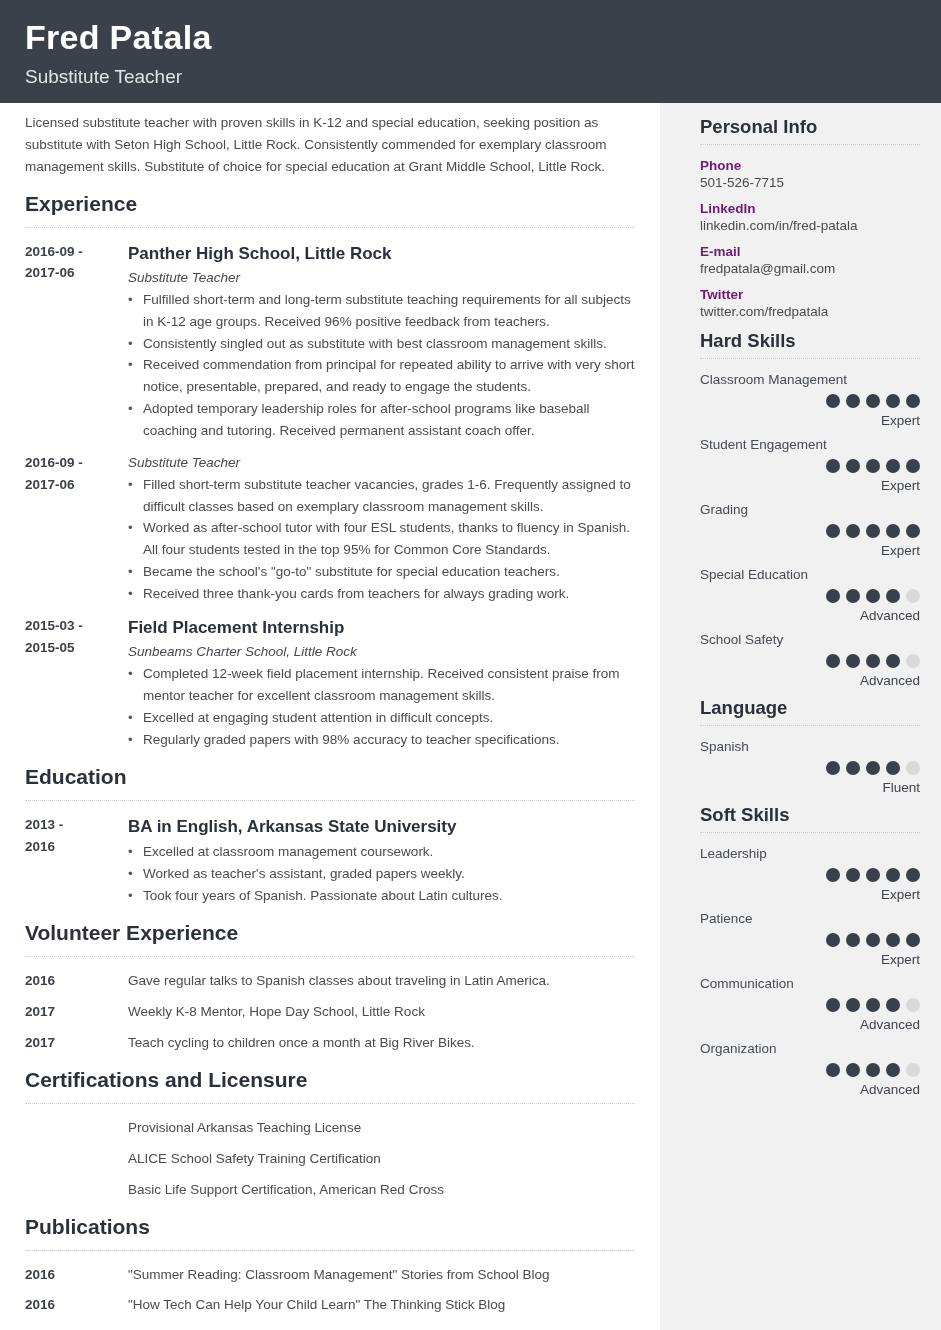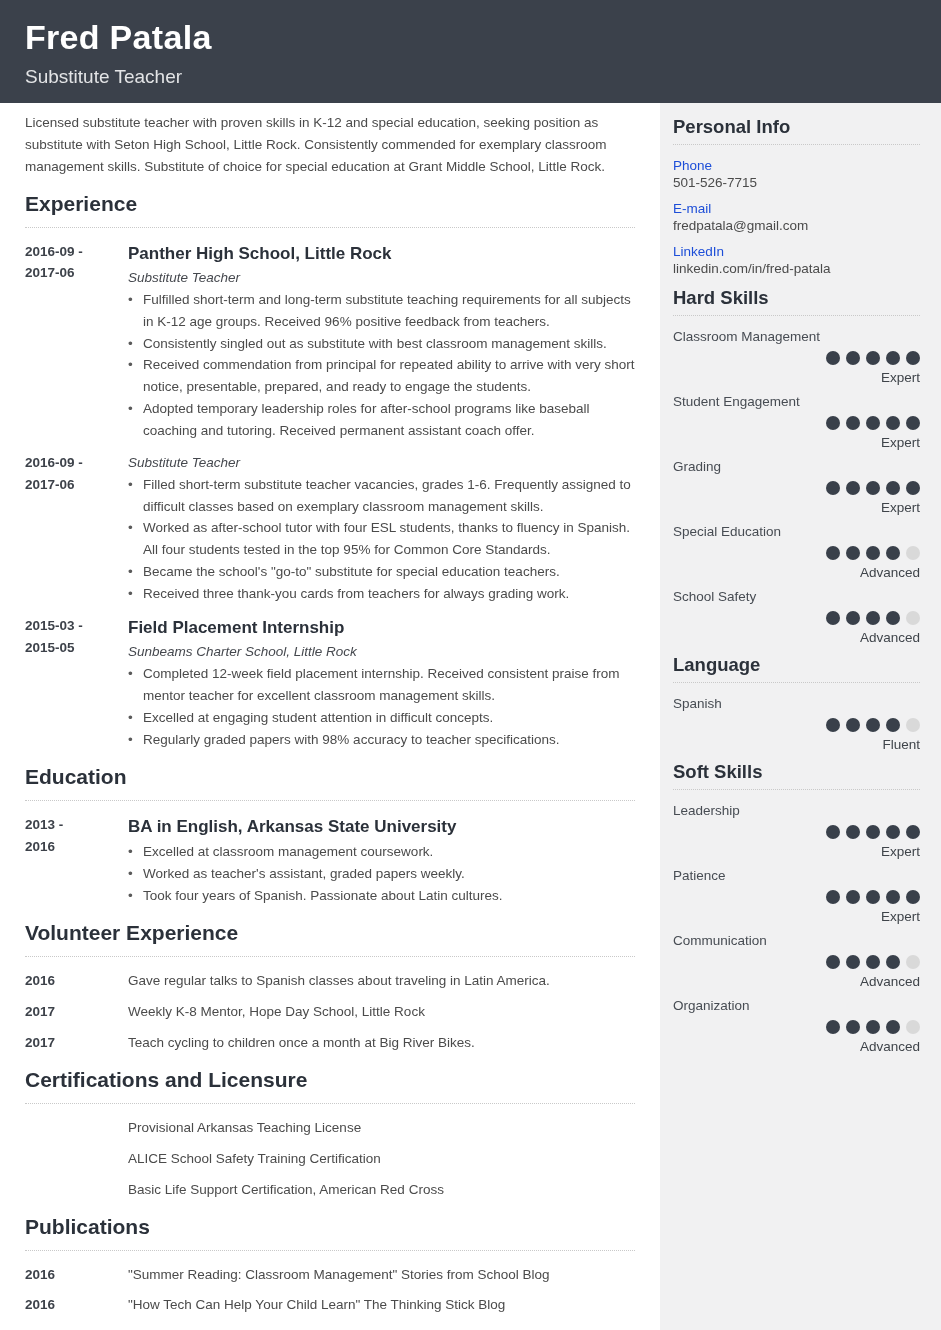--- a/index.html
+++ b/index.html
@@ -15,37 +15,37 @@
   html,body{background:#fff;}
   body{font-family:"Liberation Sans","DejaVu Sans",sans-serif;}
   .page{width:941px;height:1330px;overflow:hidden;display:flex;flex-direction:column;background:#fff;}
   
   .hdr{background:var(--header-bg);color:#fff;height:103px;padding:16px 25px 0;flex-shrink:0;}
   .hdr-name{font-size:34px;font-weight:bold;letter-spacing:.3px;line-height:1.25;}
   .hdr-title{font-size:19px;color:#e3e4e6;margin-top:7px;font-weight:normal;}
   
   .cols{flex:1;display:flex;min-height:0;}
   main{width:660px;flex-shrink:0;padding:9px 25px 0;color:var(--text);font-size:13.5px;line-height:1.62;}
-  aside{flex:1;background:var(--sidebar-bg);padding:11px 21px 0 13px;color:var(--text);font-size:13.5px;}
+  aside{flex:1;background:var(--sidebar-bg);padding:11px 21px 0 40px;color:var(--text);font-size:13.5px;}
   
   .summary{margin-bottom:2px;}
   .sec-h{font-size:21px;font-weight:bold;color:var(--heading);margin:9px 0 13px;padding-bottom:6px;border-bottom:1px dotted var(--line);}
   .entry{display:flex;margin-bottom:10px;}
   .dates{width:103px;flex-shrink:0;font-weight:bold;color:#3d424a;}
   .details{flex:1;}
   .entry-title{font-size:17px;font-weight:bold;color:var(--heading);line-height:1.55;}
   .entry-subtitle{font-style:italic;color:#45484e;}
   .bullet{display:flex;}
   .bullet-marker{width:15px;flex-shrink:0;color:#5a5a5a;}
   .bullet-text{flex:1;}
   .simple-row{display:flex;margin-bottom:9px;}
   
   .side-h{font-size:18.5px;font-weight:bold;color:var(--heading);margin:2px 0 13px;padding-bottom:6px;border-bottom:1px dotted var(--line);}
   .side-h.gap{}
-  .pi-label{font-weight:normal;color:#1d4ed8;margin-bottom:2px;}
+  .pi-label{font-weight:bold;color:#701a75;margin-bottom:2px;}
   .pi-value{color:var(--text);margin-bottom:11px;}
   .skill{margin-bottom:3px;}
   .skill-name{color:#474c53;margin-bottom:7px;}
   .skill-dots{display:flex;justify-content:flex-end;gap:6px;margin-bottom:5px;}
   .dot{width:14px;height:14px;border-radius:50%;background:var(--dot-empty);}
   .dot.filled{background:var(--dot-filled);}
   .skill-level{text-align:right;color:#3f444a;margin-bottom:9px;}
 </style>
 </head>
 <body>
@@ -208,26 +208,30 @@
 
     <aside>
 
       <h2 class="side-h">Personal Info</h2>
 
       <div>
         <div class="pi-label">Phone</div>
         <div class="pi-value">501-526-7715</div>
       </div>
       <div>
+        <div class="pi-label">LinkedIn</div>
+        <div class="pi-value">linkedin.com/in/fred-patala</div>
+      </div>
+      <div>
         <div class="pi-label">E-mail</div>
         <div class="pi-value">fredpatala@gmail.com</div>
       </div>
       <div>
-        <div class="pi-label">LinkedIn</div>
-        <div class="pi-value">linkedin.com/in/fred-patala</div>
+        <div class="pi-label">Twitter</div>
+        <div class="pi-value">twitter.com/fredpatala</div>
       </div>
 
       <h2 class="side-h gap">Hard Skills</h2>
 
       <div class="skill">
         <div class="skill-name">Classroom Management</div>
         <div class="skill-dots">
             <span class="dot filled"></span>
             <span class="dot filled"></span>
             <span class="dot filled"></span>

